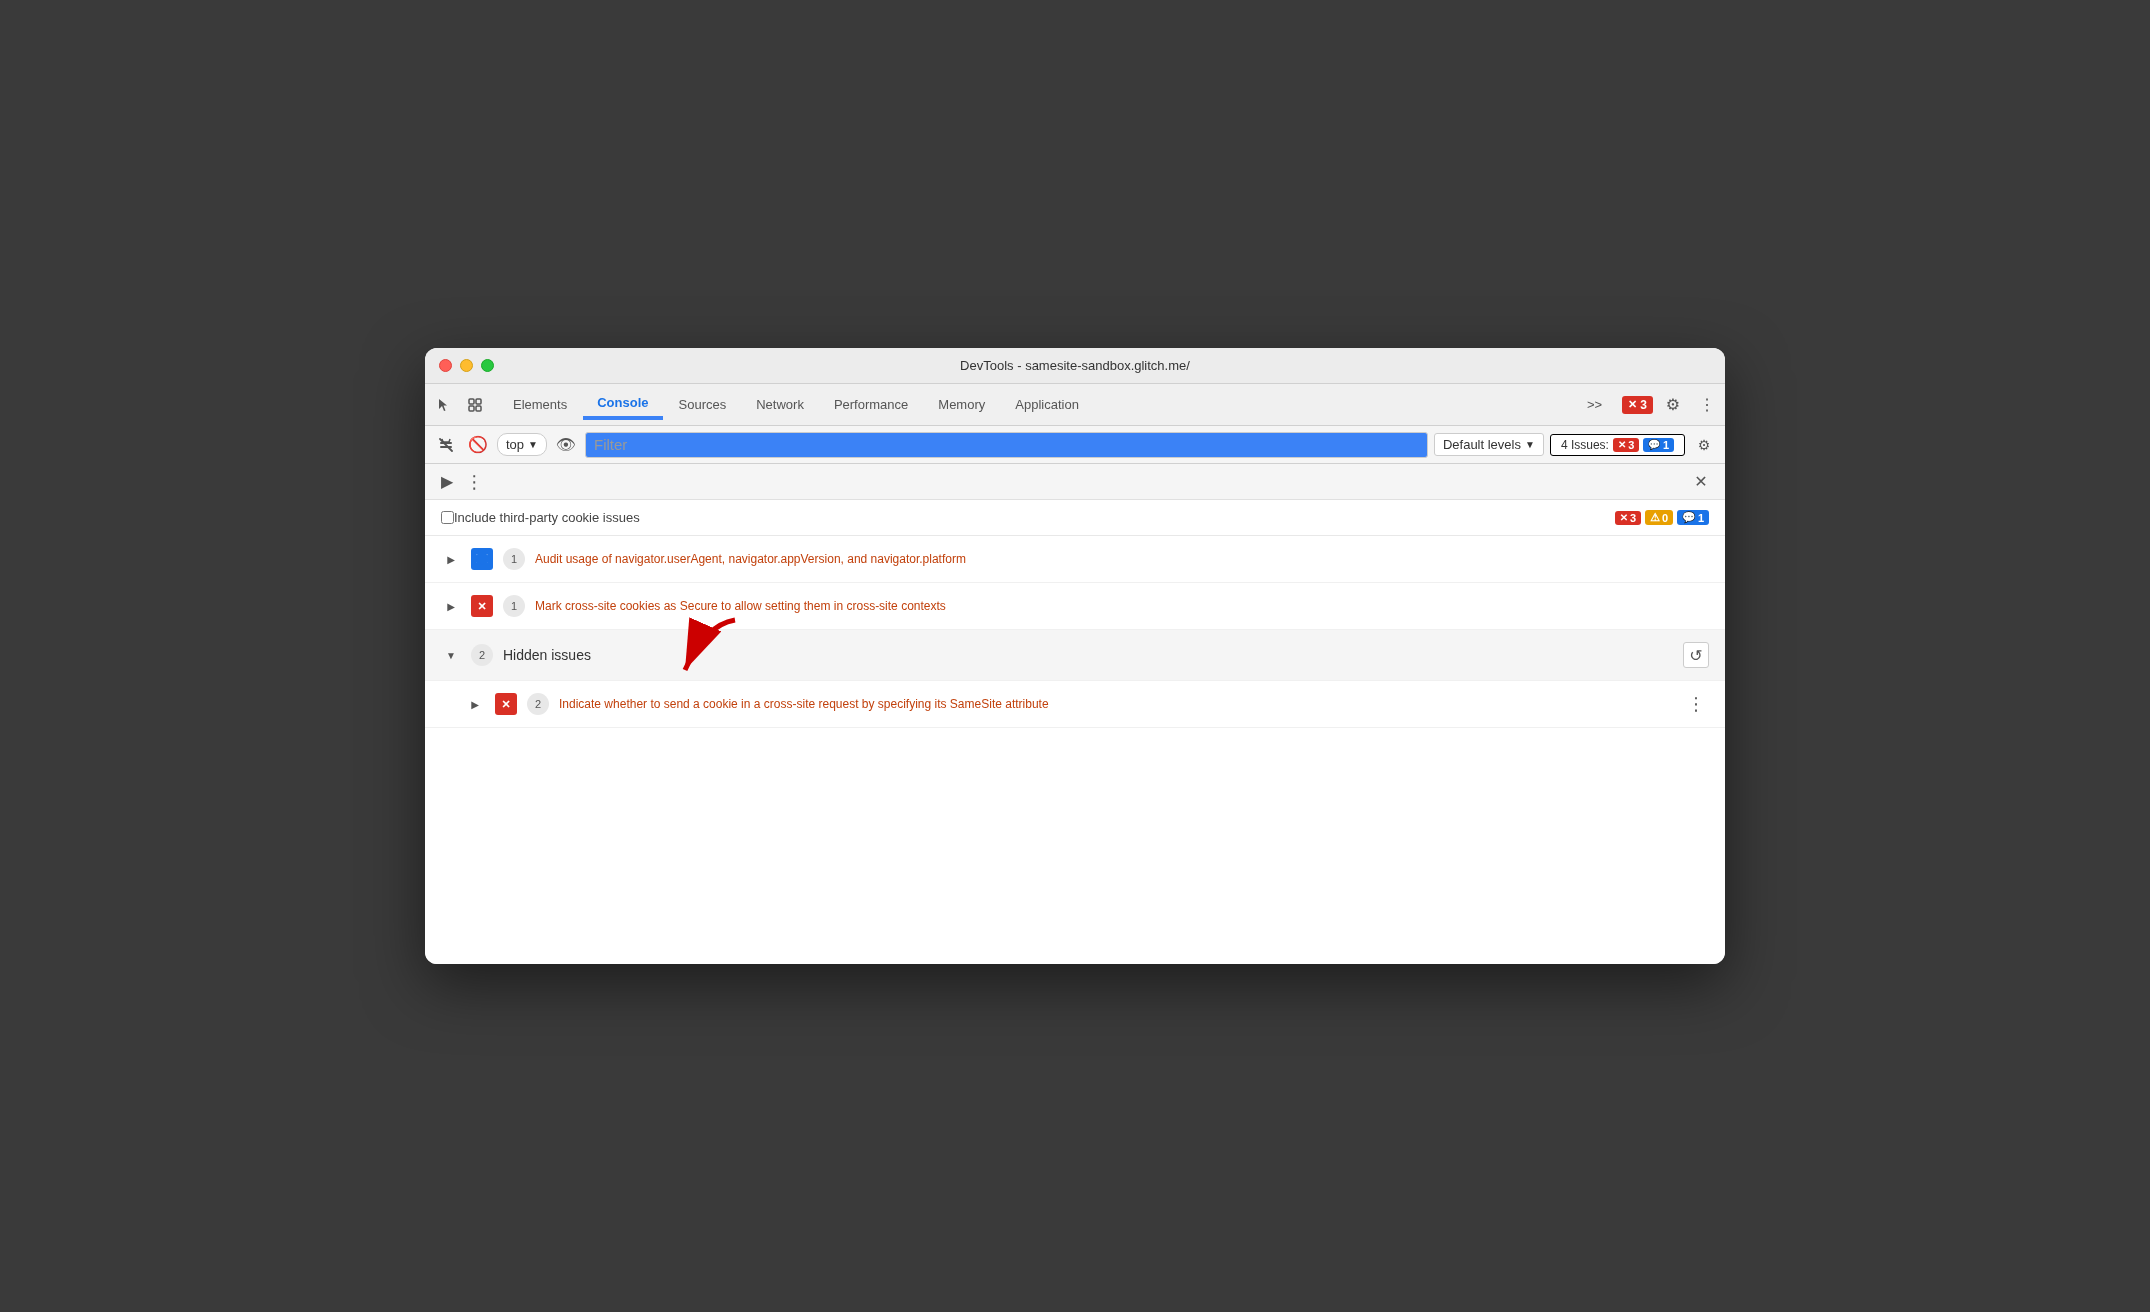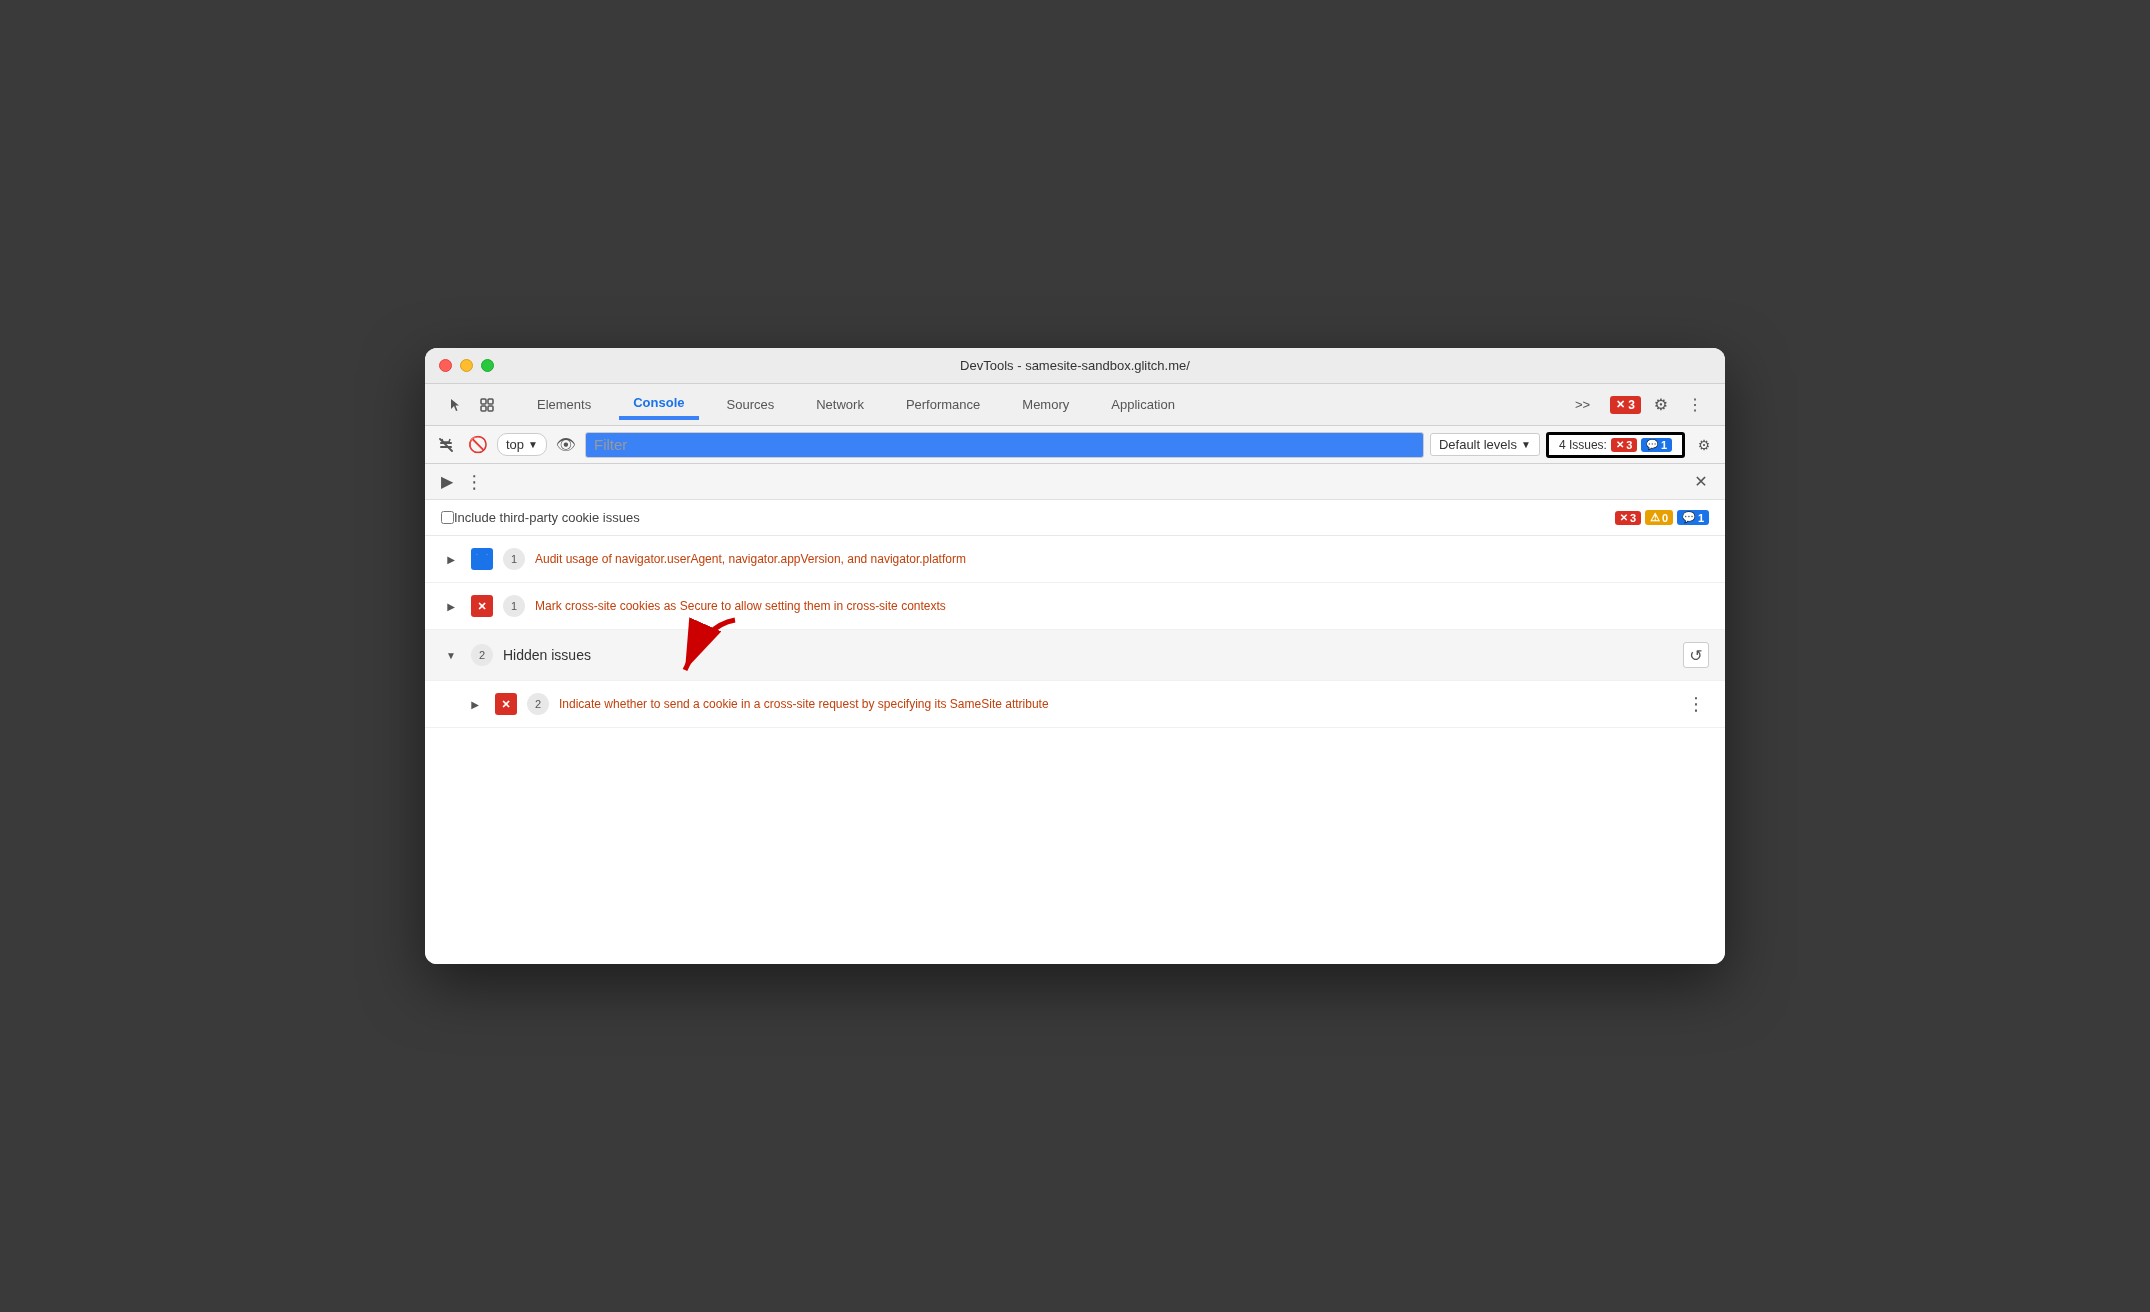--- a/index.html
+++ b/index.html
@@ -47,22 +47,22 @@
       font-weight: 500;
       color: #333;
     }
     
     .tab-bar {
       background: #f0f0f0;
       border-bottom: 1px solid #d0d0d0;
       display: flex;
       align-items: center;
       height: 42px;
-      padding: 0 16px;
-      gap: 14px;
+      padding: 0 4px;
+      gap: 2px;
     }
     .tab-bar-icons {
       display: flex;
       align-items: center;
       gap: 4px;
       margin-right: 8px;
     }
     .icon-btn {
       width: 28px;
       height: 28px;
@@ -175,21 +175,21 @@
       background: white;
       cursor: pointer;
       font-size: 13px;
       color: #333;
     }
     .issues-badge {
       display: flex;
       align-items: center;
       gap: 4px;
       padding: 3px 10px;
-      border: 3px solid #000000;
+      border: 1px solid #000000;
       border-radius: 3px;
       background: white;
       font-size: 12px;
       color: #333;
       cursor: pointer;
     }
     .badge-red {
       display: flex;
       align-items: center;
       gap: 2px;

